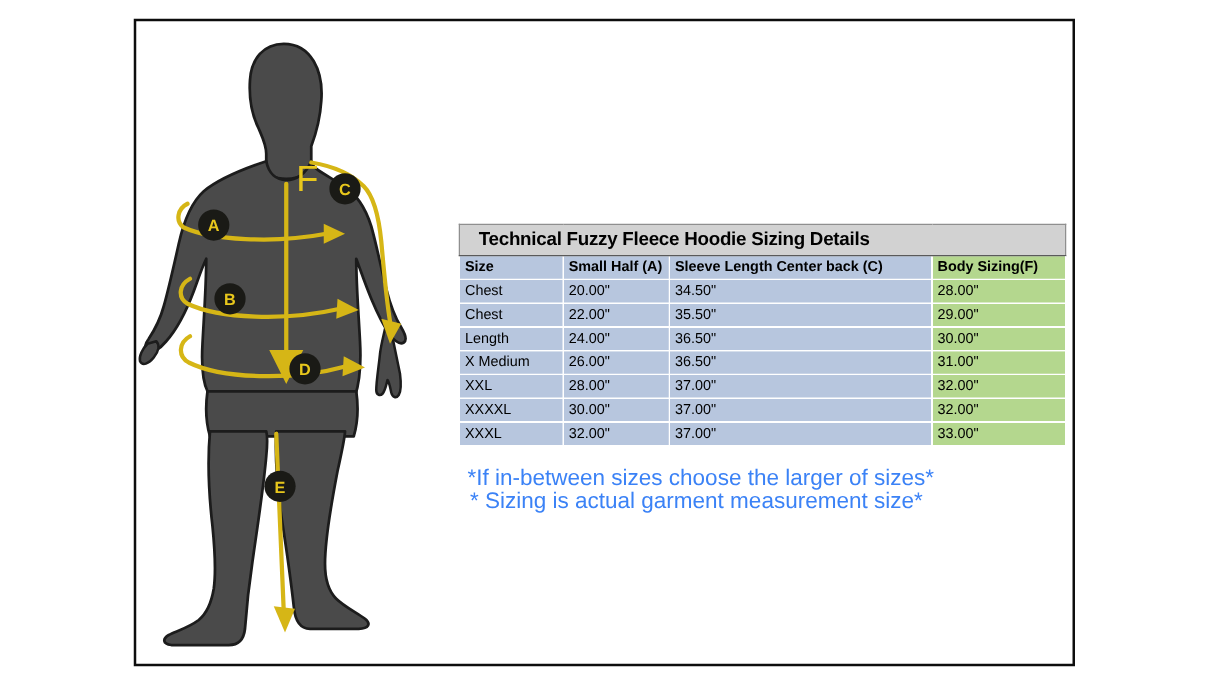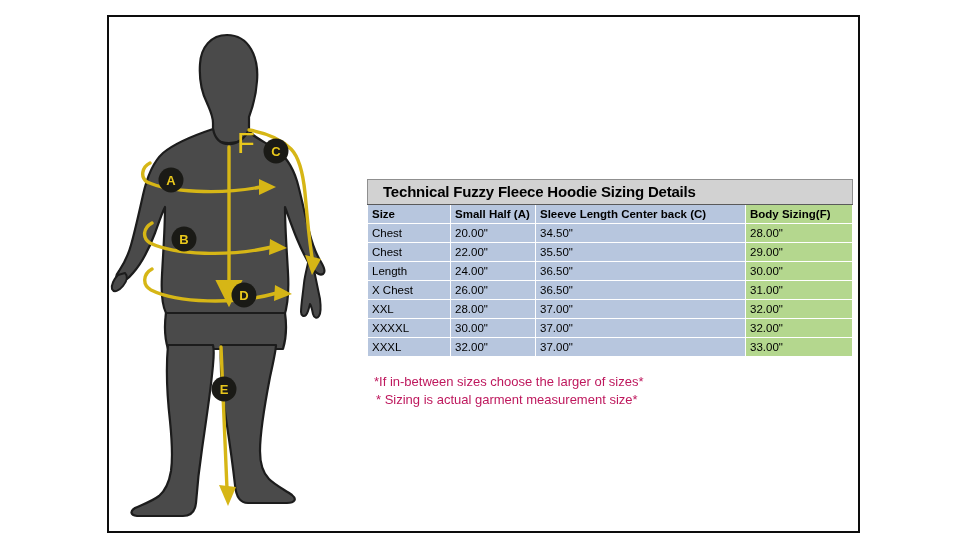--- a/index.html
+++ b/index.html
@@ -87,23 +87,23 @@
   #sizing-table .col-body   { width: 107px; }
 
   
   #footnotes {
     position: absolute;
     left: 265px;
     top: 356px;
     width: 420px;
   }
   #footnotes div {
-    font-size: 13px;
+    font-size: 18px;
     line-height: 18px;
-    color: #be185d;
+    color: #3b82f6;
     white-space: nowrap;
   }
   #footnotes .fn2 { padding-left: 2px; }
 </style>
 </head>
 <body>
 
 <div id="panel">
 
   <div id="figure-wrap">
@@ -275,21 +275,21 @@
         <td class="c-blue">35.50"</td>
         <td class="c-green">29.00"</td>
       </tr>
       <tr>
         <td class="c-blue">Length</td>
         <td class="c-blue">24.00"</td>
         <td class="c-blue">36.50"</td>
         <td class="c-green">30.00"</td>
       </tr>
       <tr>
-        <td class="c-blue">X Chest</td>
+        <td class="c-blue">X Medium</td>
         <td class="c-blue">26.00"</td>
         <td class="c-blue">36.50"</td>
         <td class="c-green">31.00"</td>
       </tr>
       <tr>
         <td class="c-blue">XXL</td>
         <td class="c-blue">28.00"</td>
         <td class="c-blue">37.00"</td>
         <td class="c-green">32.00"</td>
       </tr>

